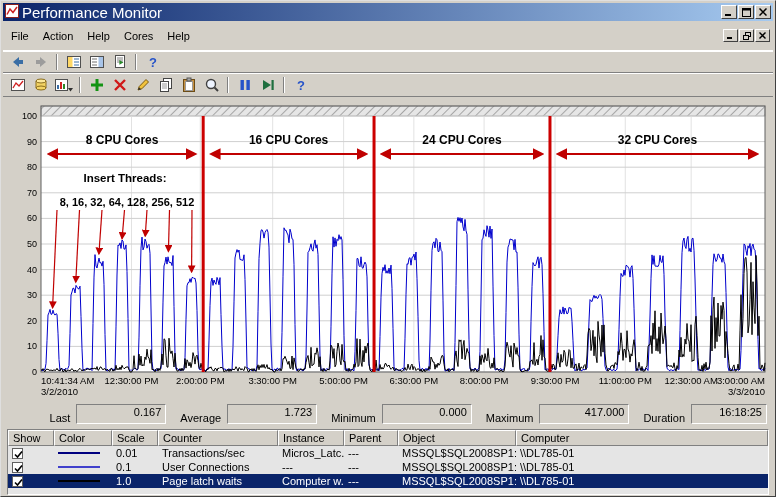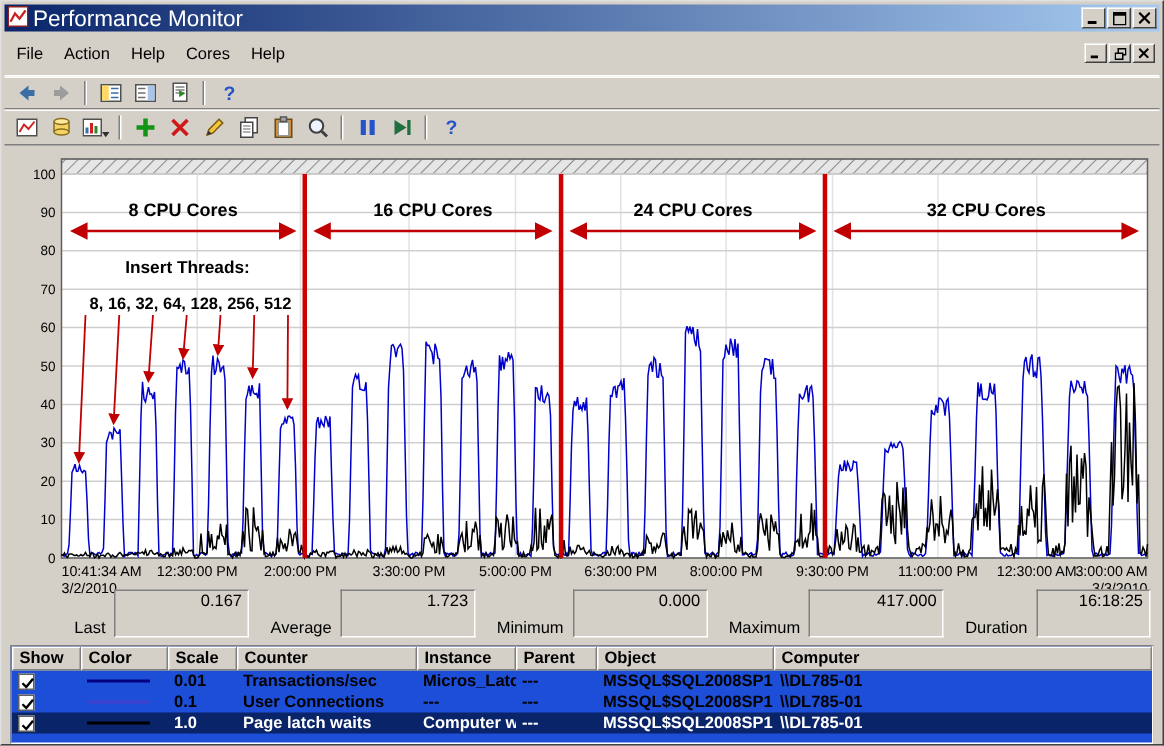--- a/index.html
+++ b/index.html
@@ -37,28 +37,28 @@
     display:flex; align-items:center; justify-content:center; padding:0;
   }
   .tsep { width:2px; height:16px; border-left:1px solid #808080; border-right:1px solid #fff; margin:0 4px; }
   
   .chart-area { padding:3px 4px 0 4px; }
   svg { font-family:"Liberation Sans", sans-serif; }
   
   .stats-bar { display:flex; align-items:flex-end; justify-content:flex-end; height:20px; margin:2px 6px 0 6px; }
   .stat-label { margin-left:14px; margin-right:6px; white-space:nowrap; }
   .stat-value {
-    width:90px; height:32px; line-height:15px; text-align:right; padding-right:4px;
+    width:90px; height:20px; line-height:15px; text-align:right; padding-right:4px;
     background:#d4d0c8; border:1px solid; border-color:#808080 #fff #fff #808080; white-space:nowrap;
   }
   .stat-value.duration { width:76px; }
   
   .legend {
-    margin:5px 4px 0 4px; height:66px; background:#1d4ed8;
-    border:1px solid; border-color:#808080 #fff #fff #808080; overflow:hidden;font-weight:bold;
+    margin:5px 4px 0 4px; height:66px; background:#e5e5e5;
+    border:1px solid; border-color:#808080 #fff #fff #808080; overflow:hidden;
   }
   .lgrid { display:grid; grid-template-columns:46px 58px 46px 120px 66px 54px 118px 1fr; }
   .hcell {
     height:16px; line-height:14px; padding:0 4px; background:#d4d0c8;
     border:1px solid; border-color:#fff #808080 #808080 #fff; white-space:nowrap; overflow:hidden;
   }
   .lrow { height:14px; }
   .lrow .cell { line-height:14px; padding:0 4px; white-space:nowrap; overflow:hidden; }
   .lrow.selected { background:#0a246a; color:#fff; }
   .show-cell { display:flex; align-items:center; }

